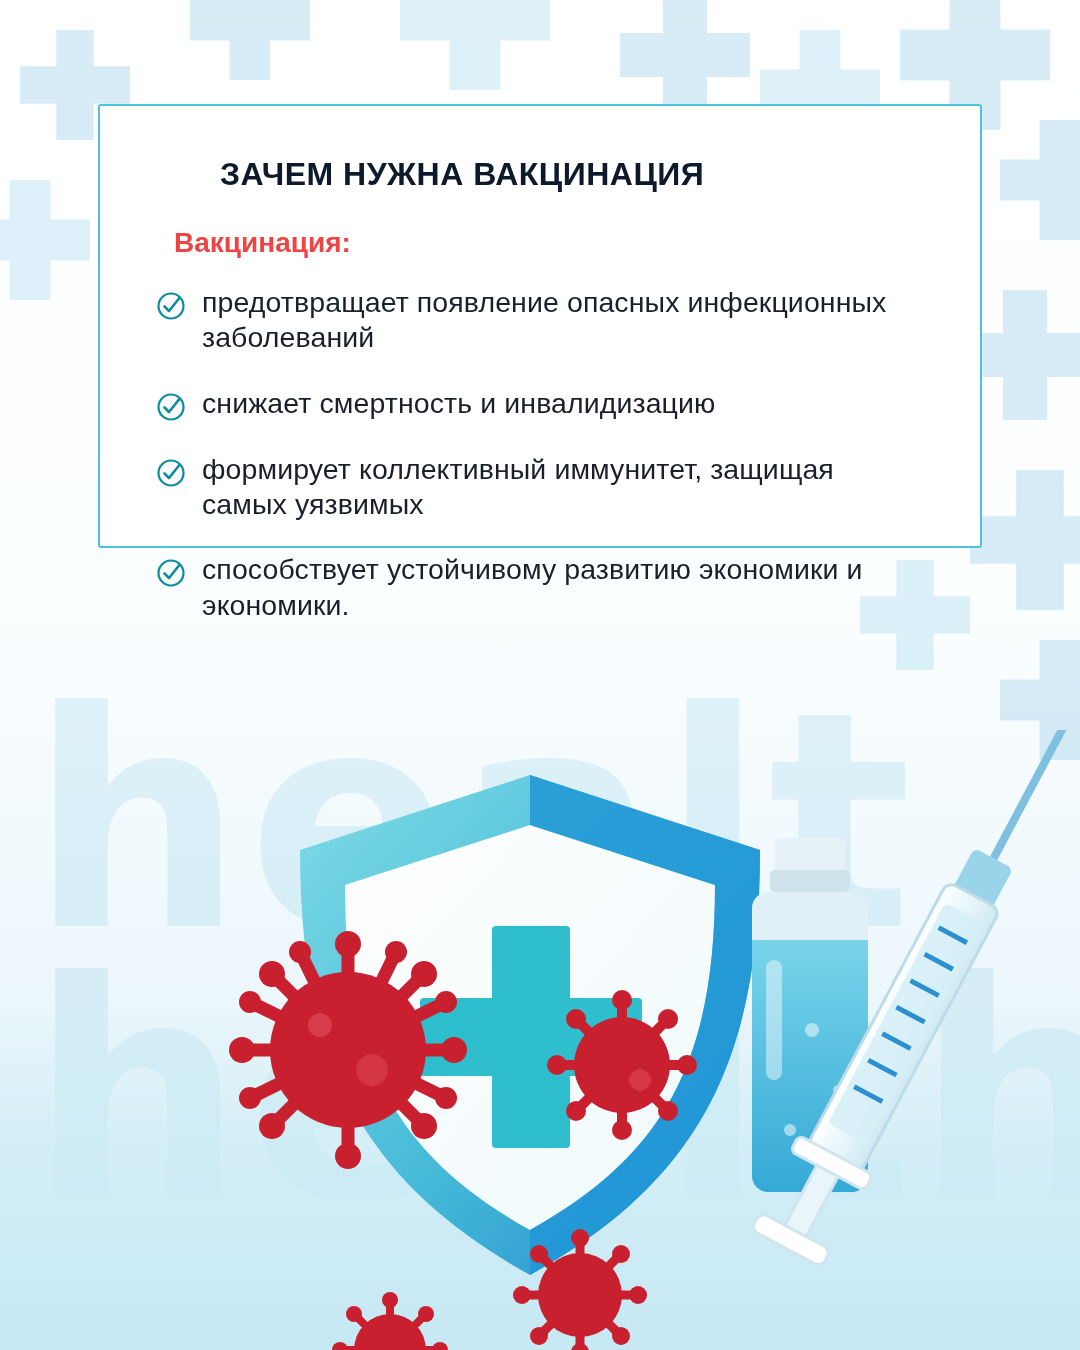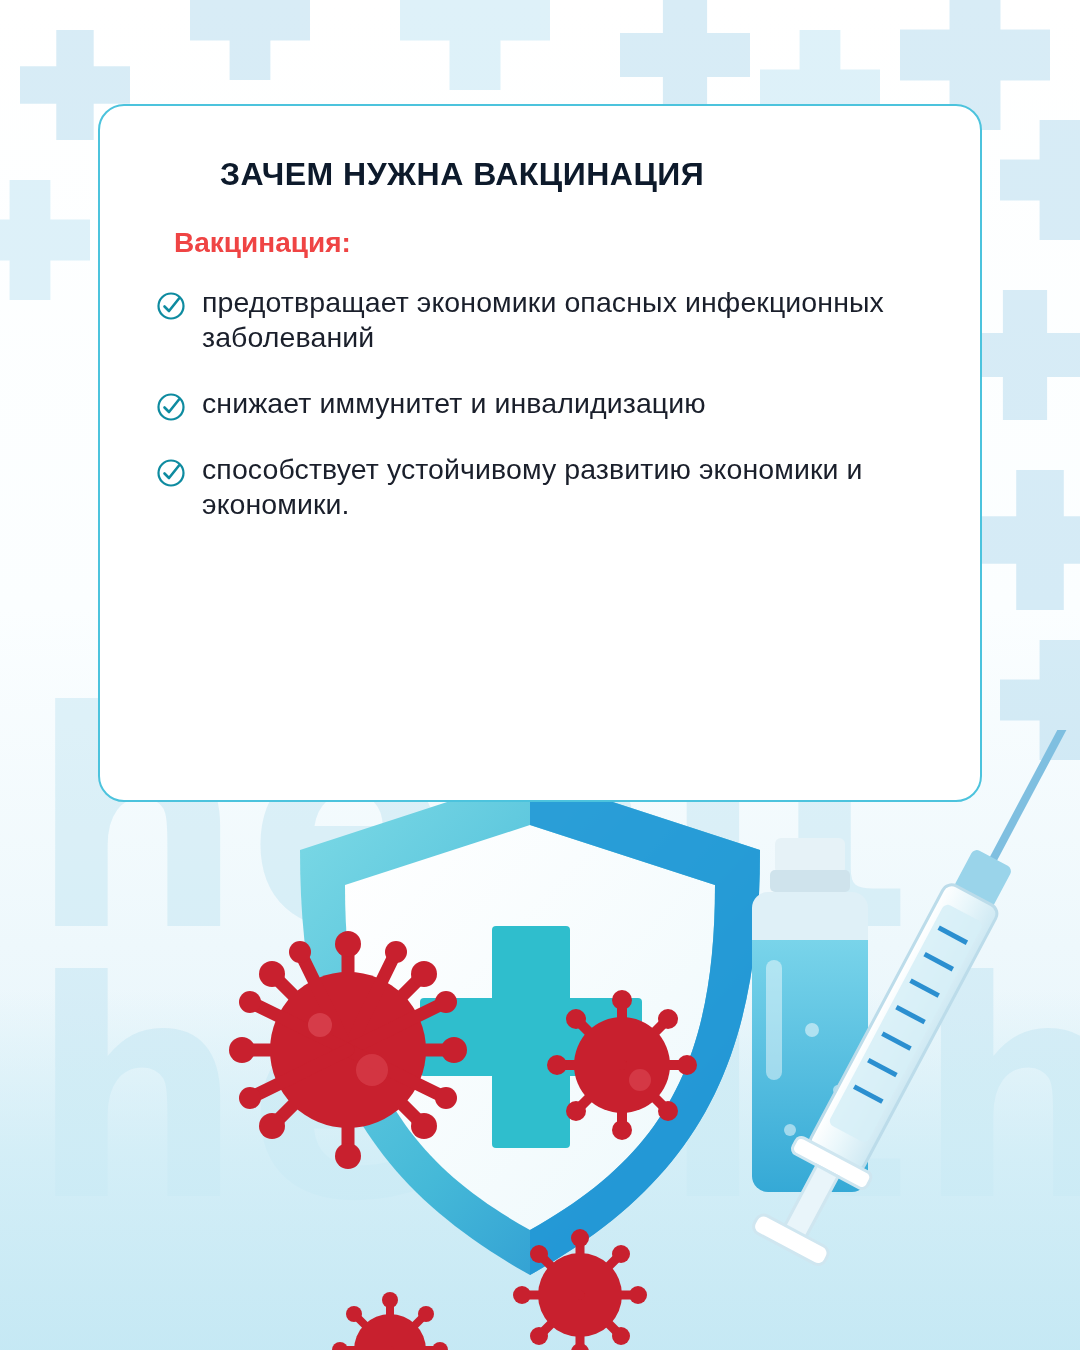--- a/index.html
+++ b/index.html
@@ -68,24 +68,24 @@
     height: 360px;
     background: linear-gradient(180deg, rgba(214,240,248,0.0) 0%, rgba(205,236,246,0.75) 45%, rgba(196,232,244,0.95) 100%);
   }
 
   
   .card {
     position: absolute;
     left: 98px;
     top: 104px;
     width: 884px;
-    height: 698px;
+    height: 444px;
     background: #ffffff;
     border: 2px solid #4cc3dd;
-    border-radius: 26px;
+    border-radius: 3px;
     box-sizing: border-box;
     padding: 46px 56px 0 56px;
   }
 
   .card-title {
     font-family: "Liberation Sans", sans-serif;
     font-weight: 700;
     font-size: 32px;
     letter-spacing: 0.5px;
     color: #0d1a2b;
@@ -332,33 +332,42 @@
 
     <ul class="list">
 
       <li class="list-item">
         <span class="check-icon">
           <svg viewBox="0 0 30 30" width="30" height="30" xmlns="http://www.w3.org/2000/svg">
             <circle cx="15" cy="15" r="12.5" fill="none" stroke="#0e8ba0" stroke-width="2.2"></circle>
             <path d="M8.5 15.5 L13 20 L23 7.5" fill="none" stroke="#0e8ba0" stroke-width="2.6" stroke-linecap="round" stroke-linejoin="round"></path>
           </svg>
         </span>
-        <span class="item-text">предотвращает экономики опасных инфекционных заболеваний</span>
+        <span class="item-text">предотвращает появление опасных инфекционных заболеваний</span>
       </li>
 
       <li class="list-item">
         <span class="check-icon">
           <svg viewBox="0 0 30 30" width="30" height="30" xmlns="http://www.w3.org/2000/svg">
             <circle cx="15" cy="15" r="12.5" fill="none" stroke="#0e8ba0" stroke-width="2.2"></circle>
             <path d="M8.5 15.5 L13 20 L23 7.5" fill="none" stroke="#0e8ba0" stroke-width="2.6" stroke-linecap="round" stroke-linejoin="round"></path>
           </svg>
         </span>
-        <span class="item-text">снижает иммунитет и инвалидизацию</span>
+        <span class="item-text">снижает смертность и инвалидизацию</span>
       </li>
 
+      <li class="list-item">
+        <span class="check-icon">
+          <svg viewBox="0 0 30 30" width="30" height="30" xmlns="http://www.w3.org/2000/svg">
+            <circle cx="15" cy="15" r="12.5" fill="none" stroke="#0e8ba0" stroke-width="2.2"></circle>
+            <path d="M8.5 15.5 L13 20 L23 7.5" fill="none" stroke="#0e8ba0" stroke-width="2.6" stroke-linecap="round" stroke-linejoin="round"></path>
+          </svg>
+        </span>
+        <span class="item-text">формирует коллективный иммунитет, защищая самых уязвимых</span>
+      </li>
 
       <li class="list-item">
         <span class="check-icon">
           <svg viewBox="0 0 30 30" width="30" height="30" xmlns="http://www.w3.org/2000/svg">
             <circle cx="15" cy="15" r="12.5" fill="none" stroke="#0e8ba0" stroke-width="2.2"></circle>
             <path d="M8.5 15.5 L13 20 L23 7.5" fill="none" stroke="#0e8ba0" stroke-width="2.6" stroke-linecap="round" stroke-linejoin="round"></path>
           </svg>
         </span>
         <span class="item-text">способствует устойчивому развитию экономики и экономики.</span>
       </li>

